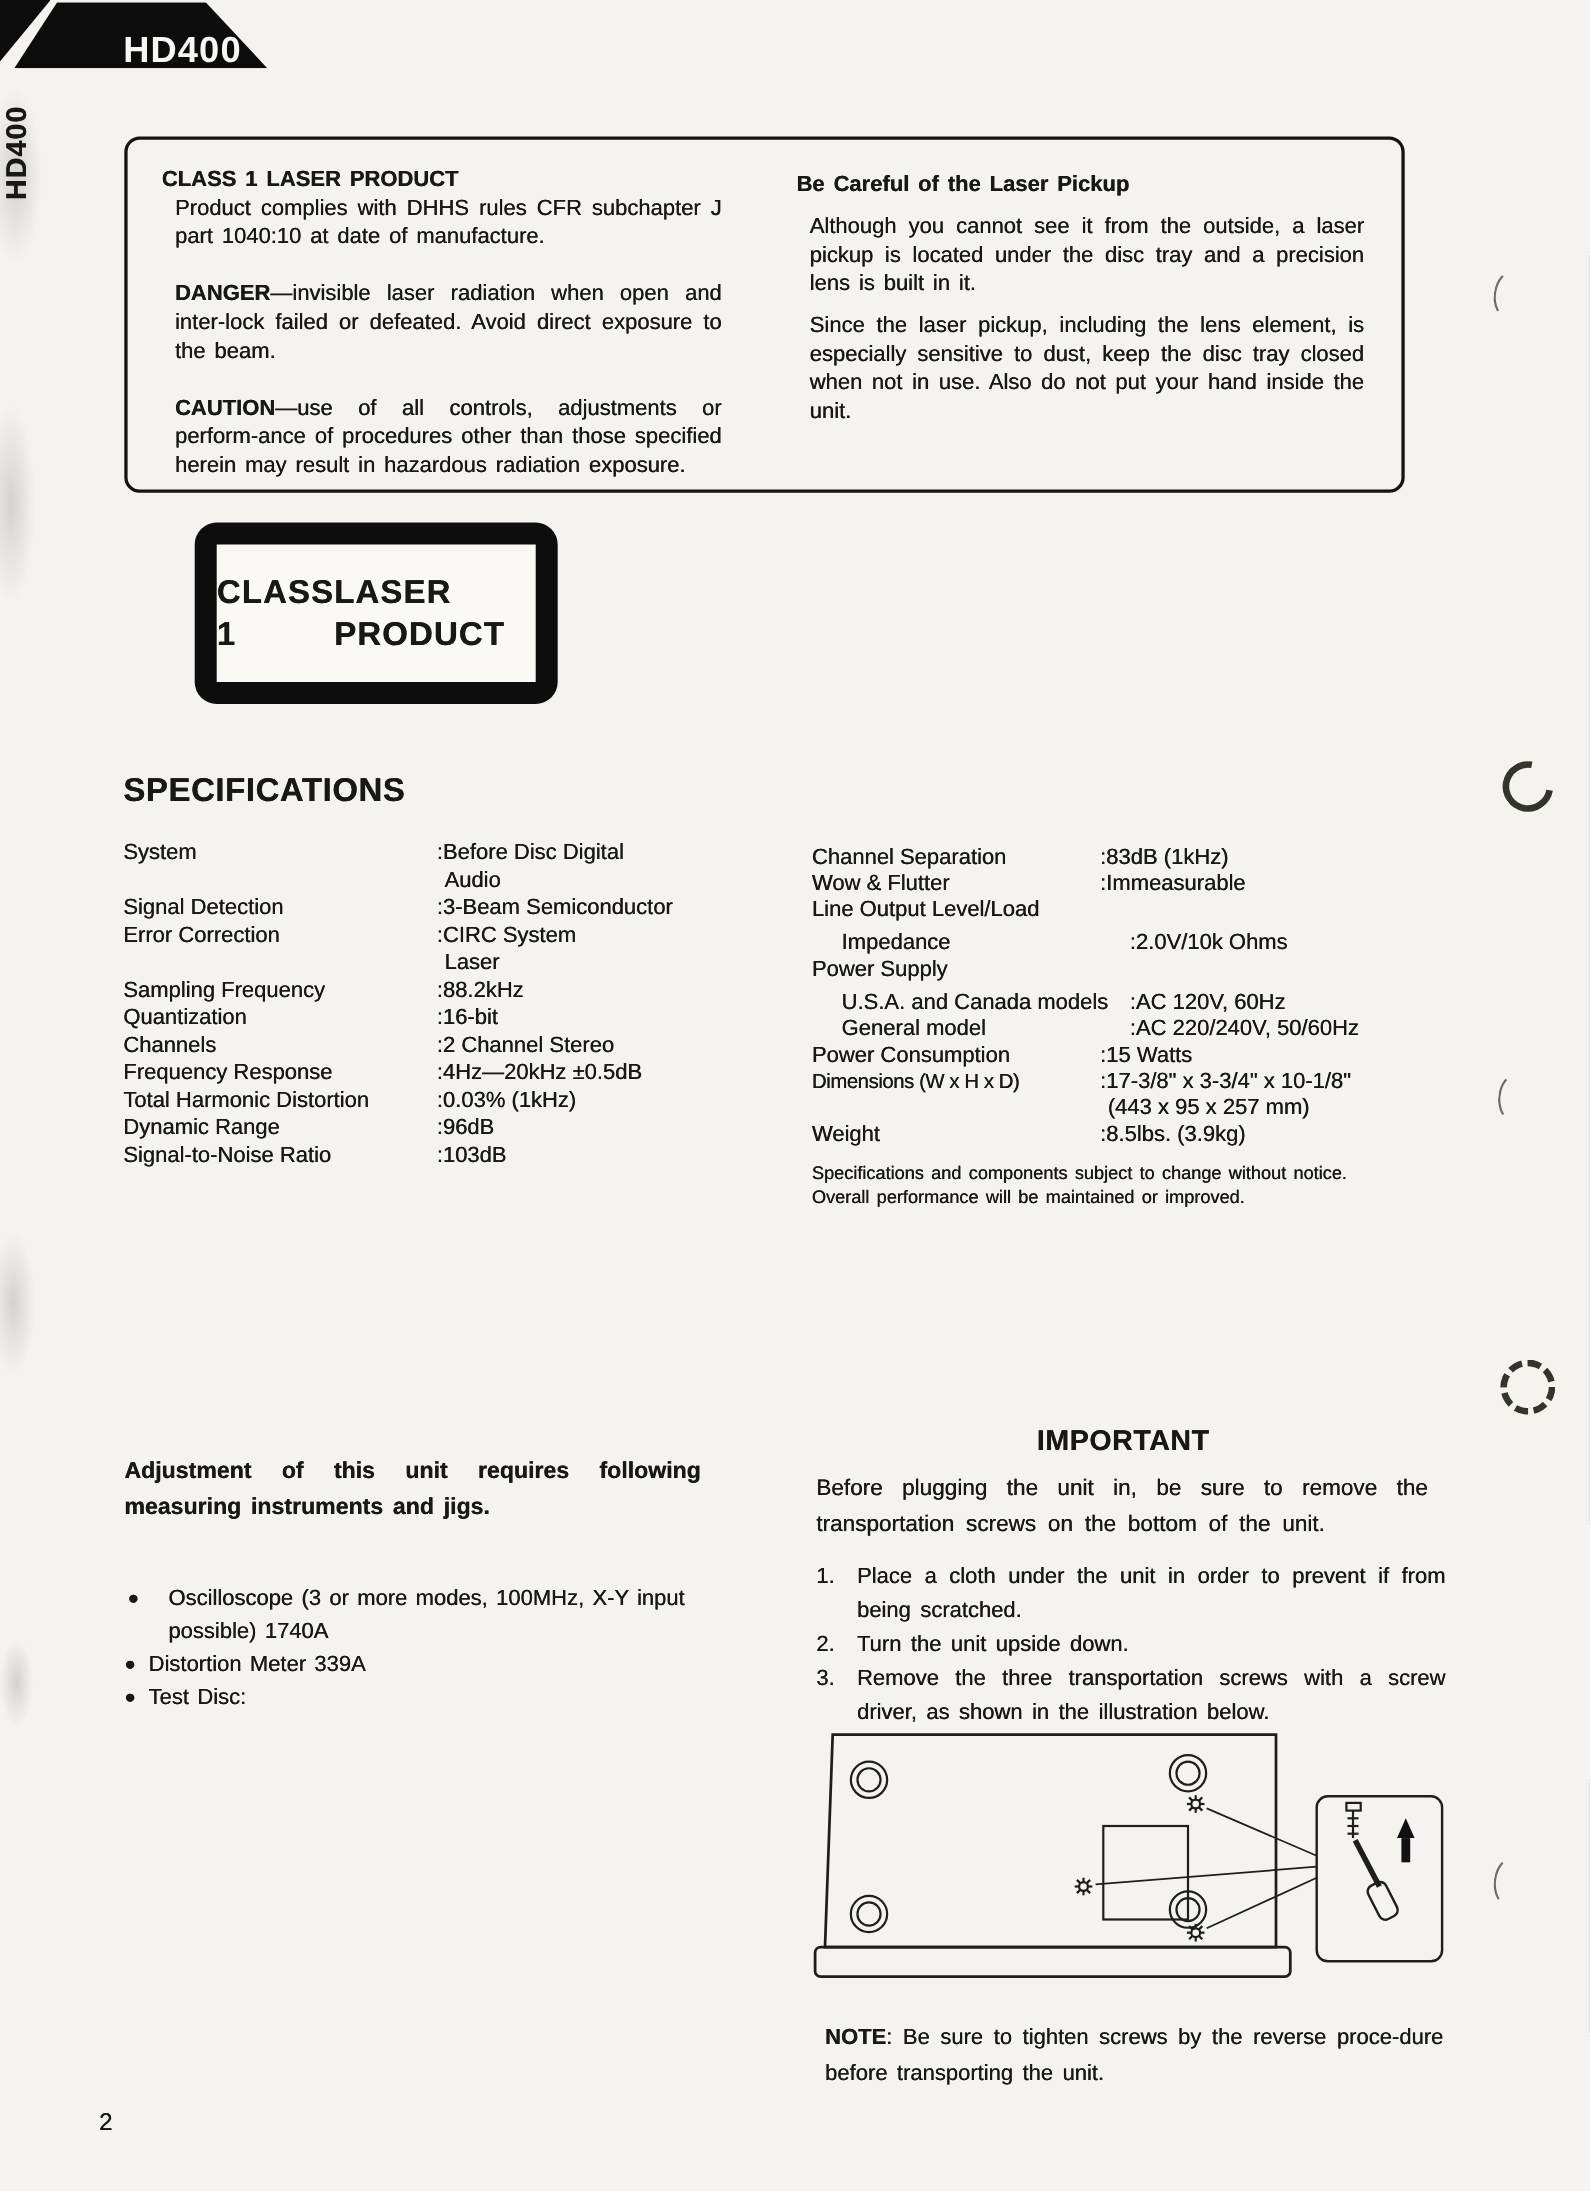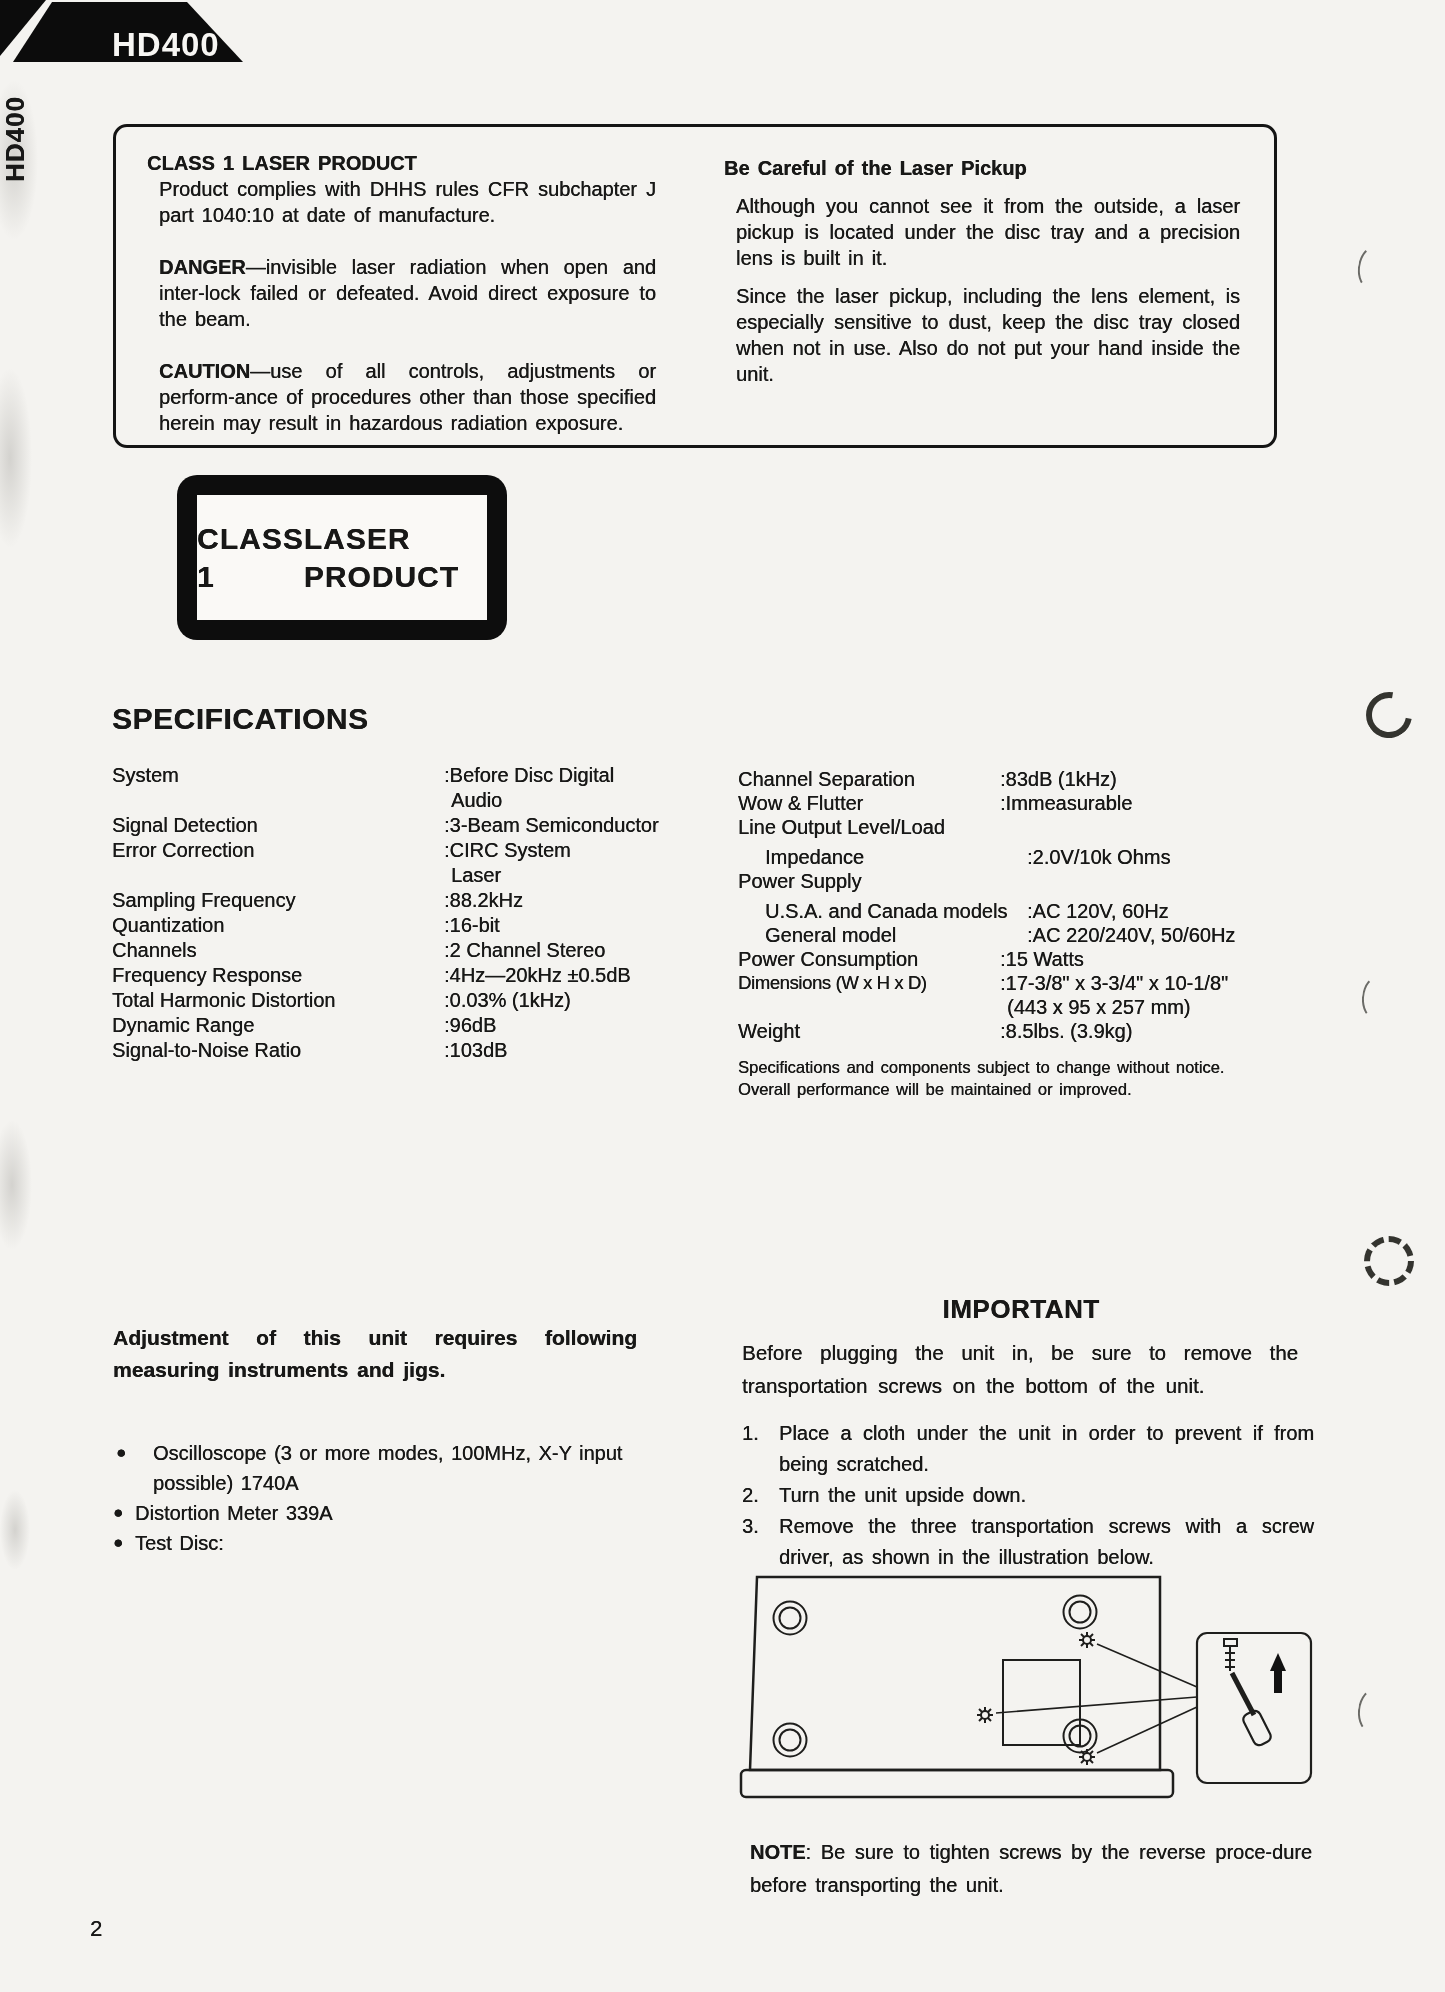--- a/index.html
+++ b/index.html
@@ -34,21 +34,21 @@
   .laser-inner{position:absolute;left:20px;top:20px;right:20px;bottom:20px;background:#faf9f6;
                display:flex;align-items:center;justify-content:center;
                font-weight:bold;font-size:30px;letter-spacing:1px;line-height:38px;}
 
   
   .spec-h{position:absolute;left:112px;top:702px;margin:0;font-size:30px;font-weight:bold;
           letter-spacing:0.5px;}
   .spec-col{position:absolute;font-size:20px;}
   .col-left{left:112px;top:763px;width:600px;}
   .col-right{left:738px;top:767px;width:585px;}
-  .col-left .spec-row{line-height:25px;gap:47px;}
+  .col-left .spec-row{line-height:25px;}
   .col-right .spec-row{line-height:24px;}
   .spec-row{display:flex;}
   .spec-row.gap{margin-top:6px;}
   .spec-label{flex:none;white-space:nowrap;}
   .col-left .spec-label{width:285px;}
   .col-right .spec-label{width:262px;}
   .spec-label.ind{padding-left:27px;}
   .spec-label.small{font-size:18.5px;letter-spacing:-0.4px;}
   .spec-value{white-space:nowrap;}
   .spec-value.cont{padding-left:7px;}

